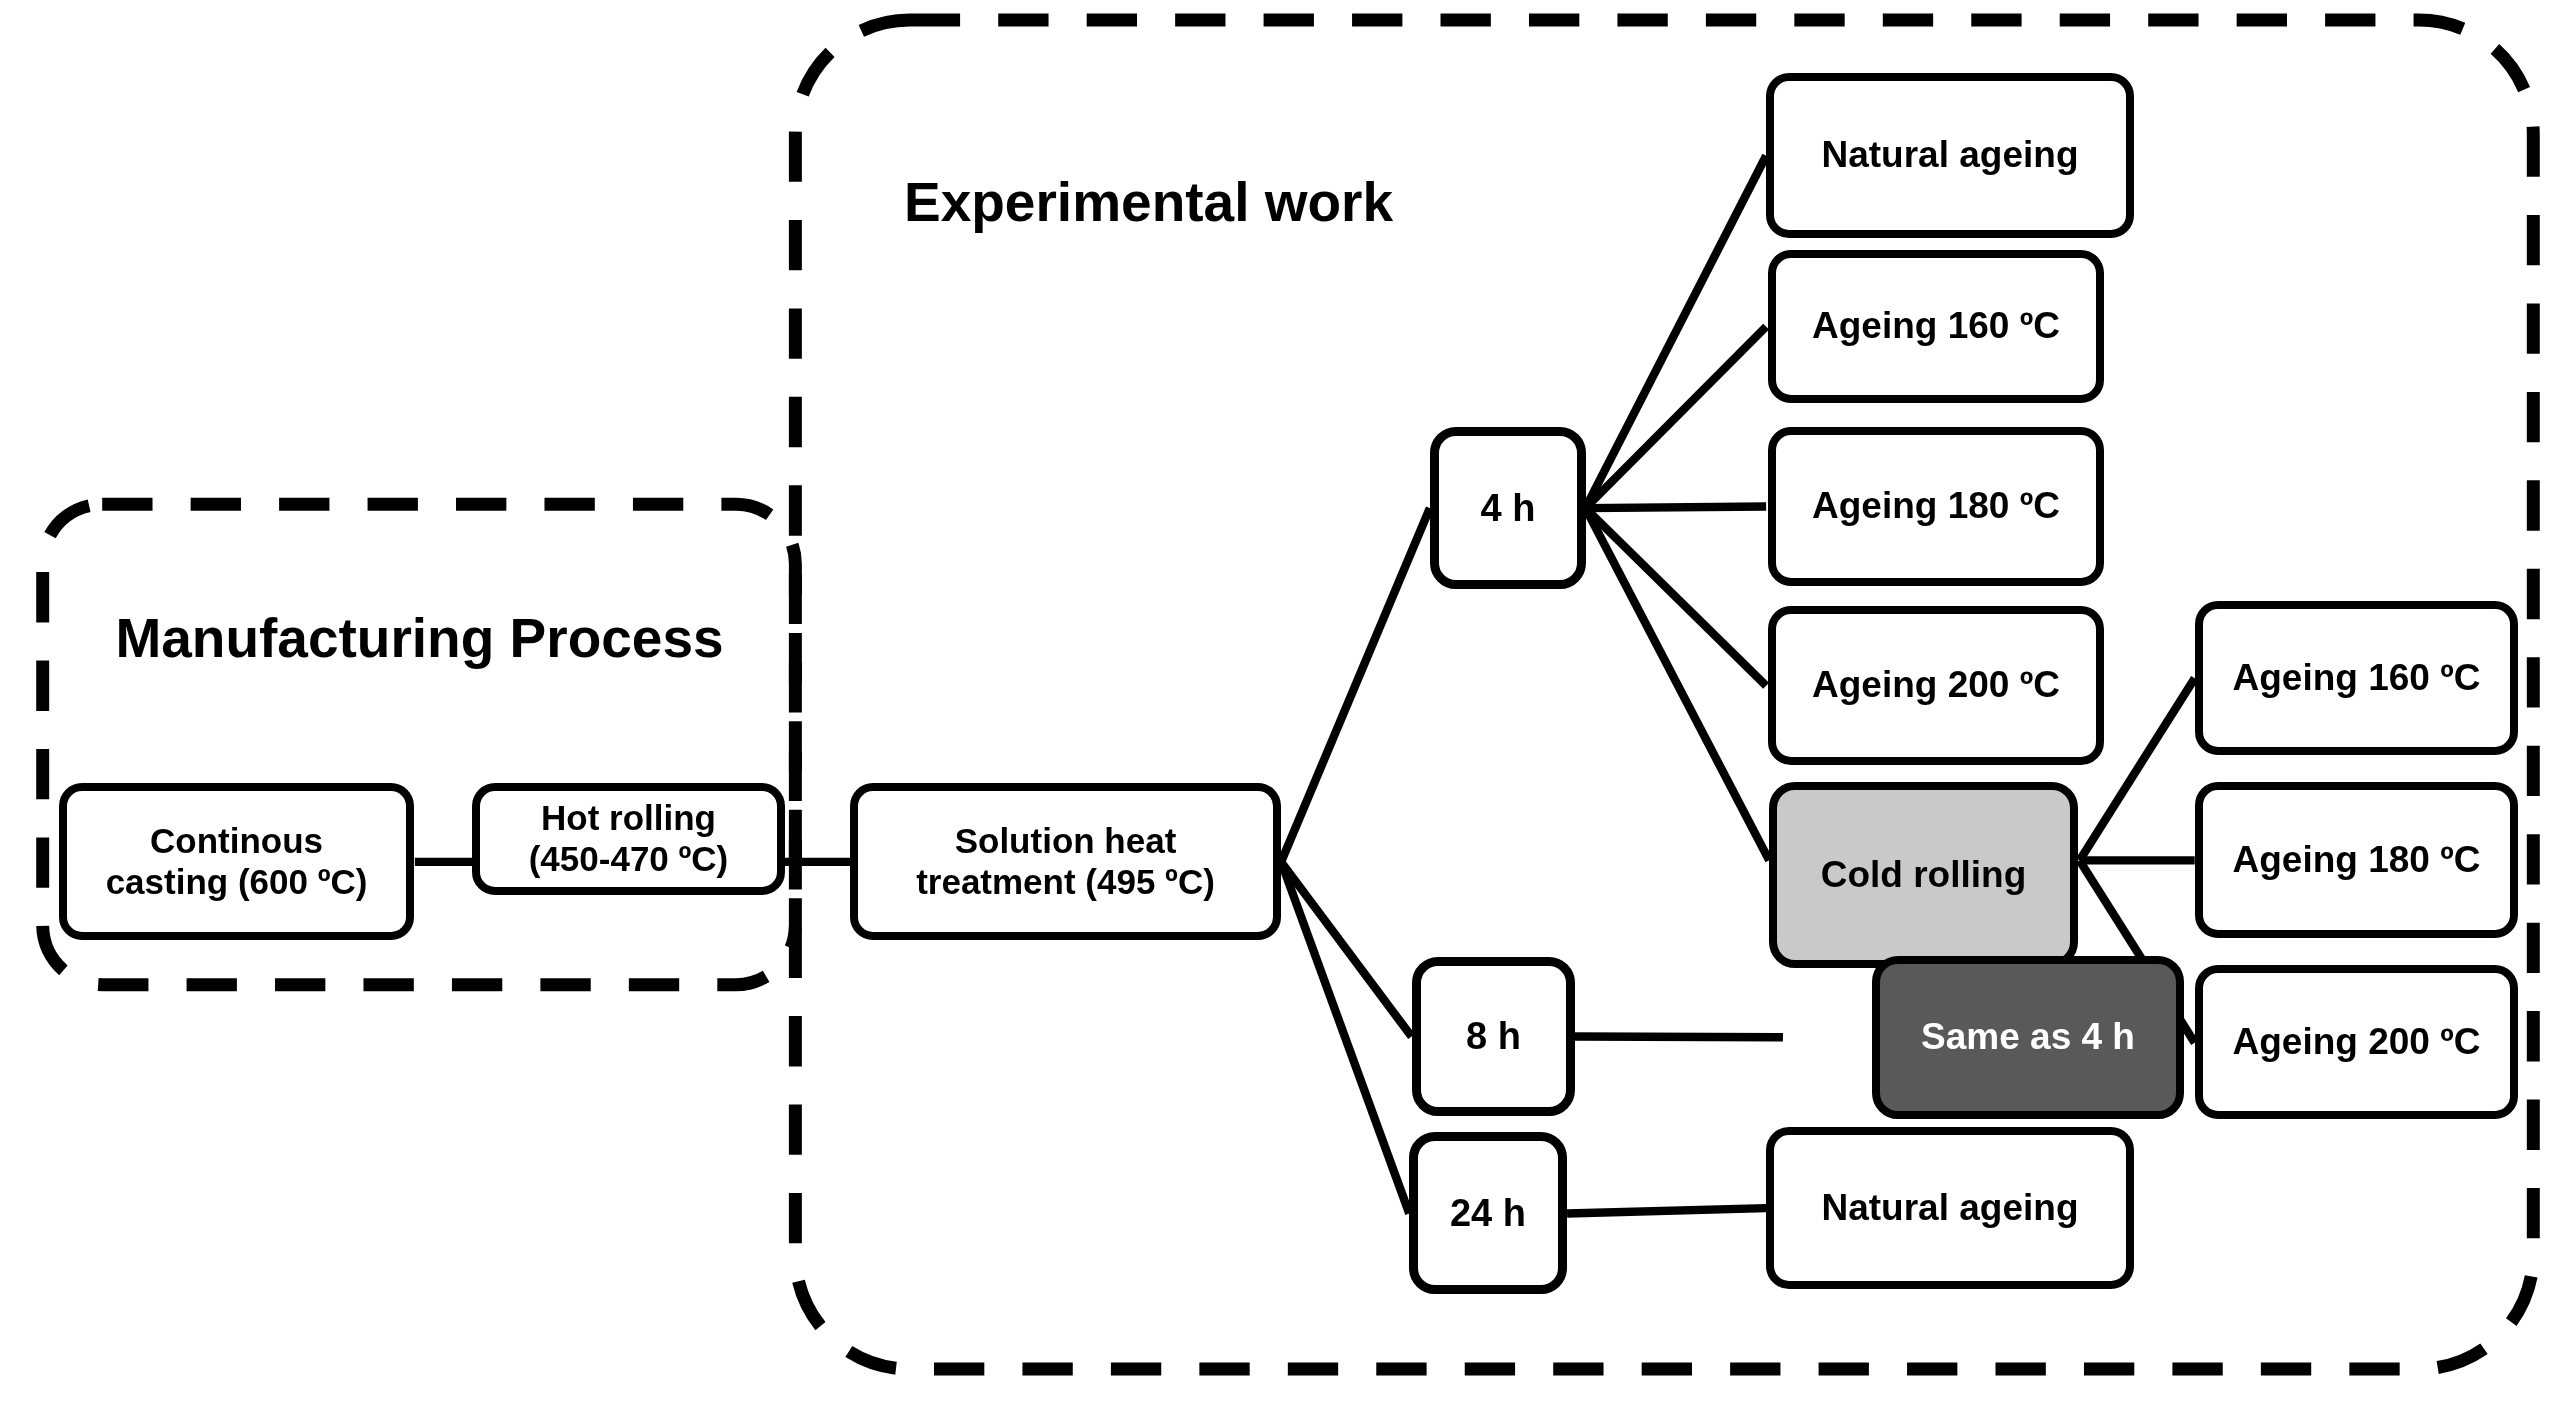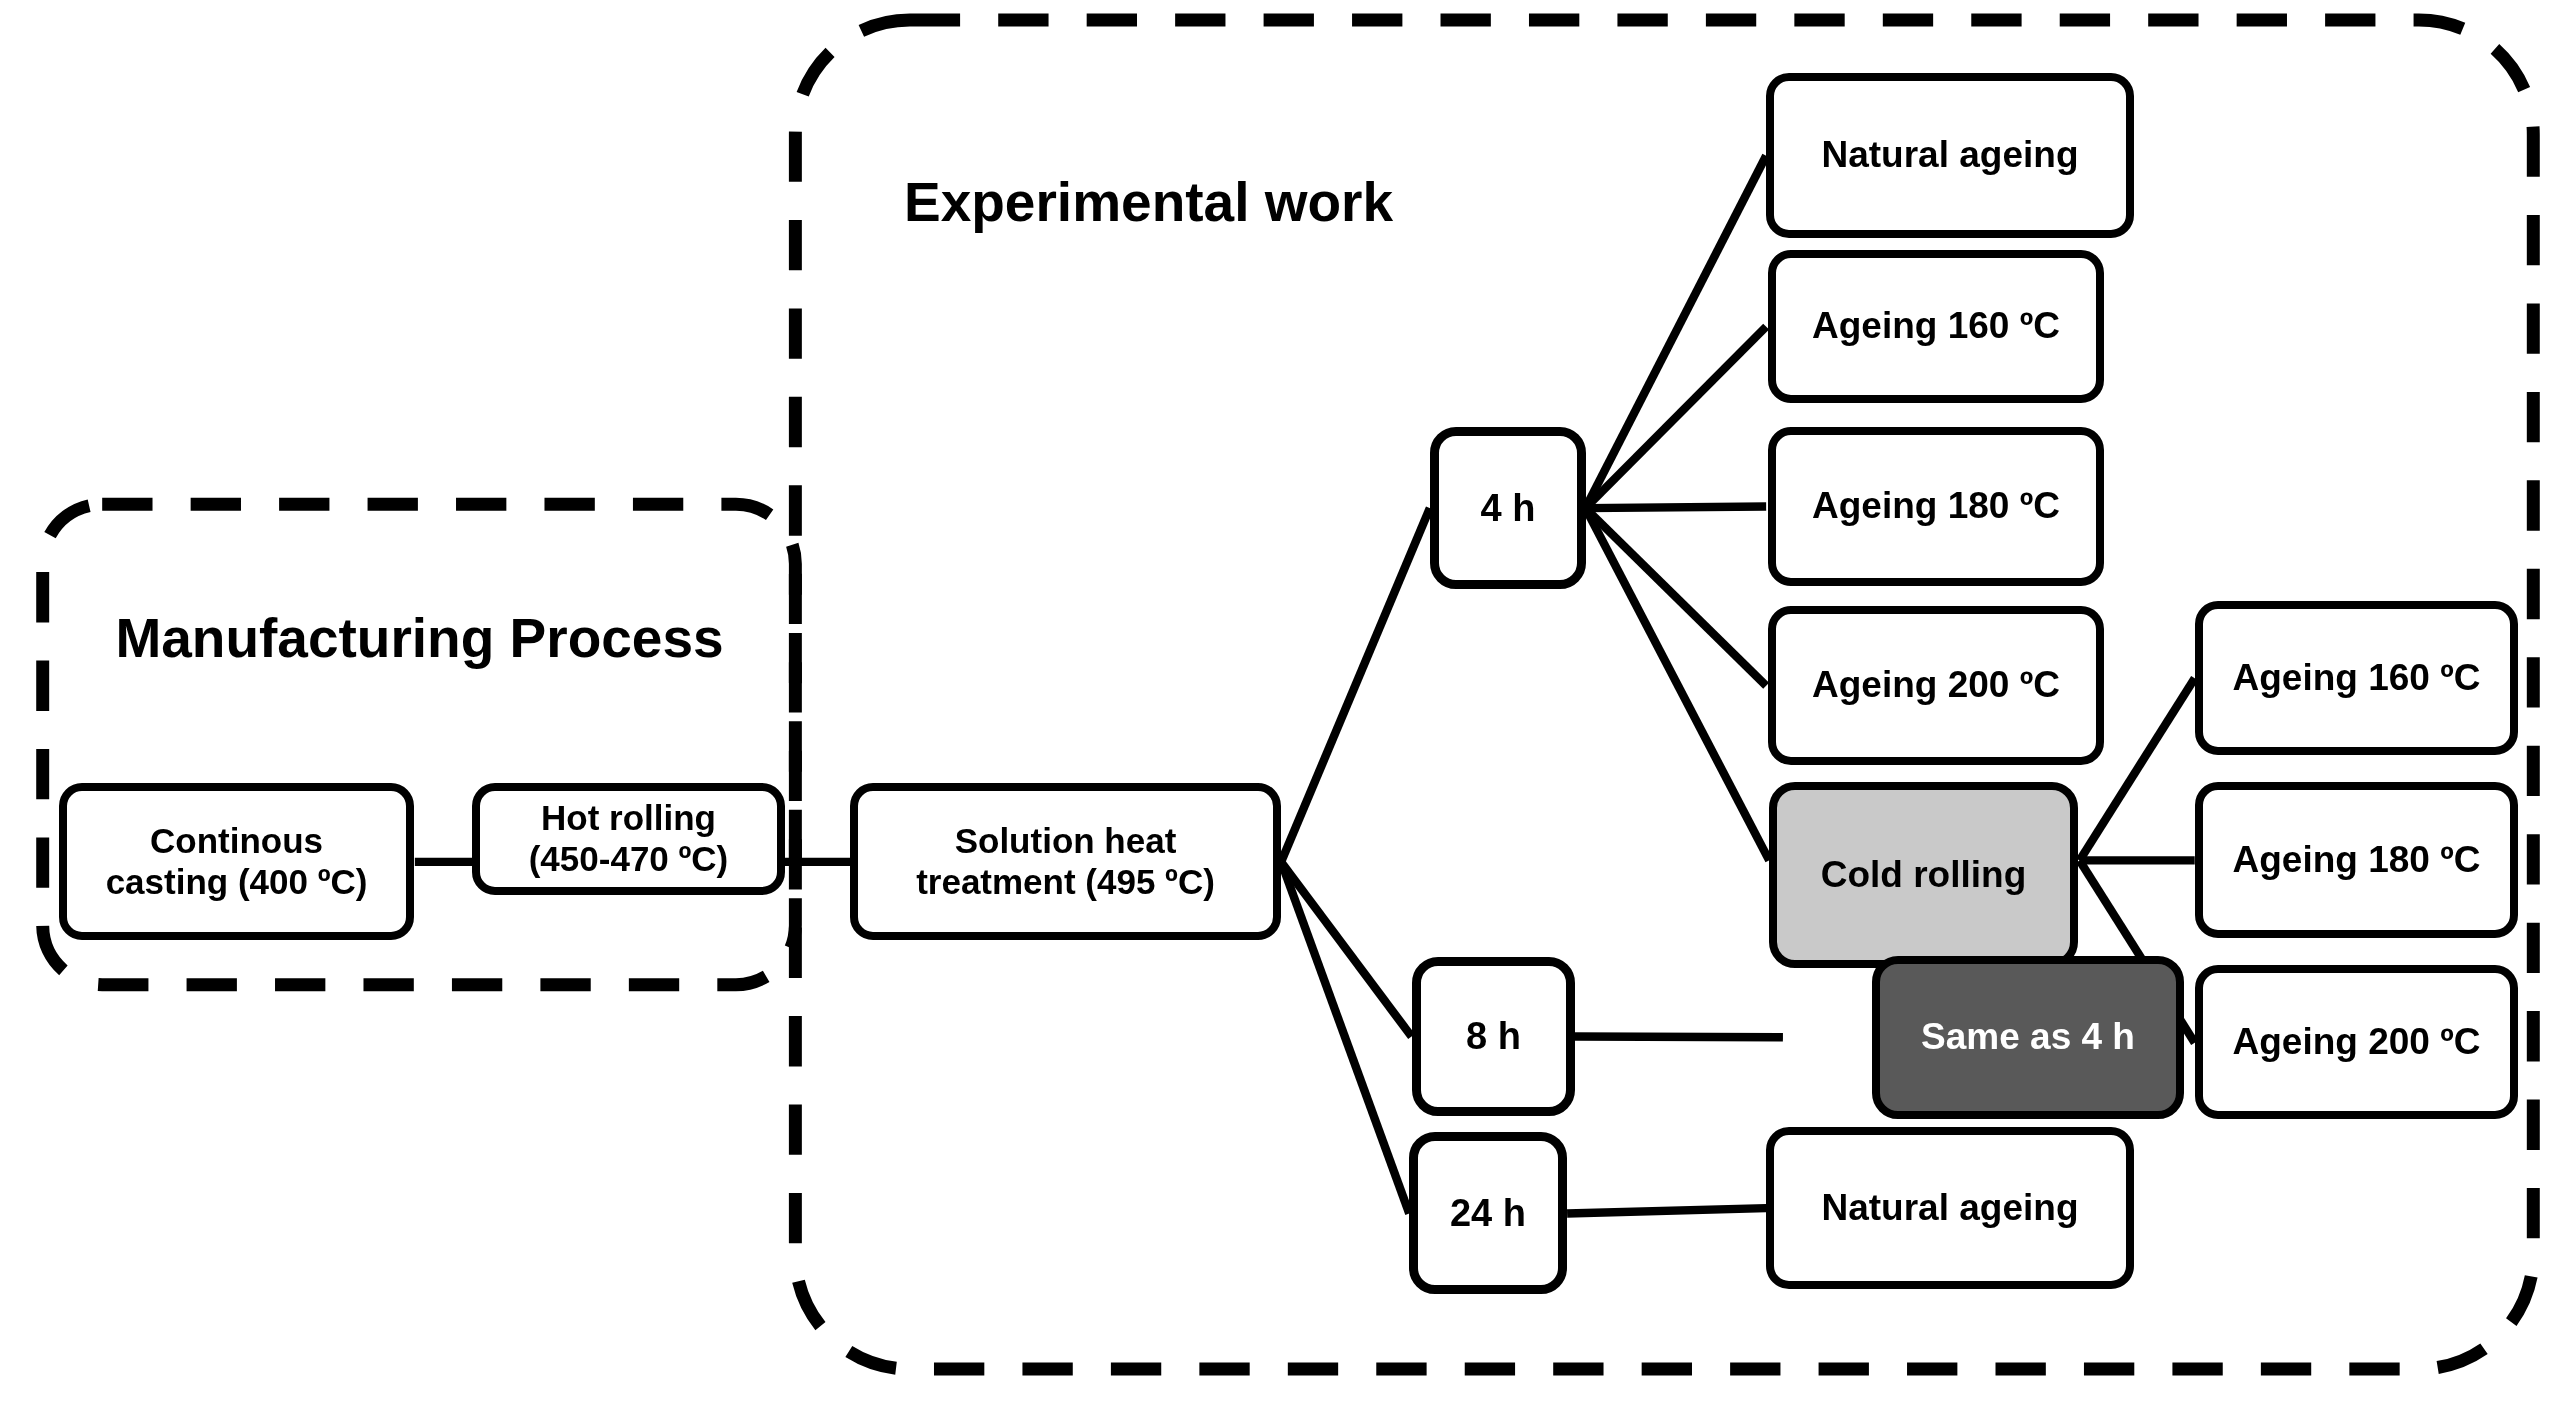--- a/index.html
+++ b/index.html
@@ -78,21 +78,21 @@
       <line x1="2065" y1="1359" x2="2338" y2="1360"></line>
       <line x1="2055" y1="1591" x2="2316" y2="1584"></line>
     </g>
   </svg>
 
   <div class="group-title" style="left:43px; top:606px; width:753px; text-align:center;">Manufacturing Process</div>
   <div class="group-title" style="left:904px; top:170px;">Experimental work</div>
 
   <div class="node f46" style="left:59px; top:783px; width:355px; height:157px;">
     <span>Continous</span>
-    <span>casting (400 ºC)</span>
+    <span>casting (600 ºC)</span>
   </div>
 
   <div class="node f46" style="left:472px; top:783px; width:313px; height:112px;">
     <span>Hot rolling</span>
     <span>(450-470 ºC)</span>
   </div>
 
   <div class="node f46" style="left:850px; top:783px; width:431px; height:157px;">
     <span>Solution heat</span>
     <span>treatment (495 ºC)</span>

